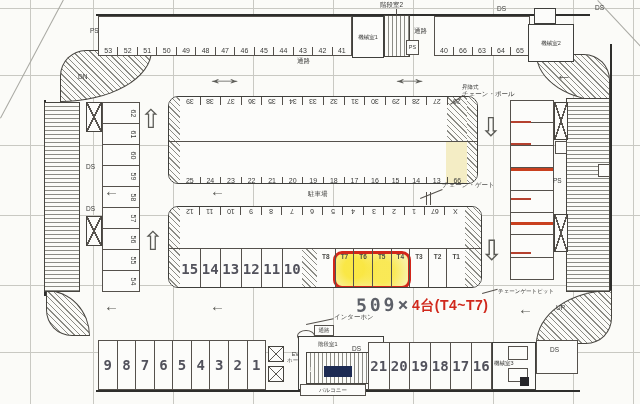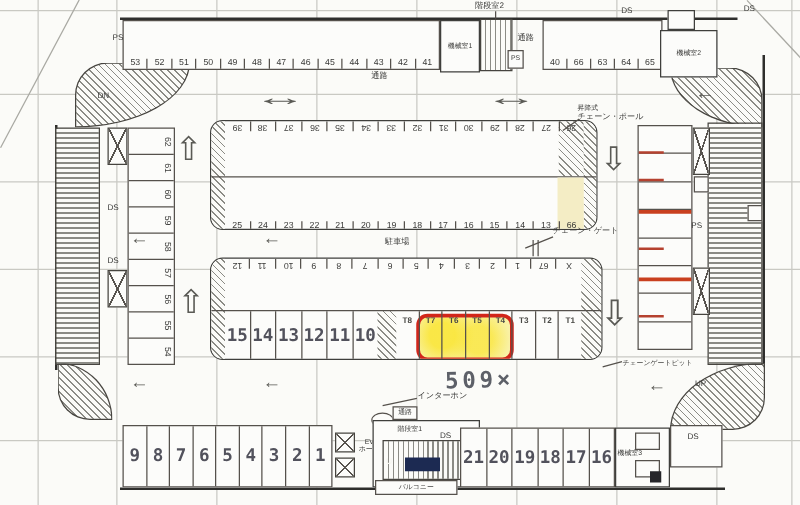--- a/index.html
+++ b/index.html
@@ -415,20 +415,21 @@
             <span>T2</span>
           </div>
           <div>
             <span>T1</span>
           </div>
         </div>
     </div>
   </div>
 
   <div class="ab cap-gray" style="left:356px;top:294px">509×</div>
+  <div class="ab cap-red" style="left:412px;top:297px;white-space:nowrap">4台(T4~T7)</div>
 
   <div class="ab t6" style="left:334px;top:313px;white-space:nowrap">インターホン</div>
   <div class="ab lead" style="left:306px;top:324px;width:28px;transform:rotate(-12deg)"></div>
 
   <div class="ab t5" style="left:498px;top:288px;white-space:nowrap">チェーンゲートピット</div>
   <div class="ab lead" style="left:482px;top:293px;width:16px;transform:rotate(-15deg)"></div>
   <div class="ab t6" style="left:556px;top:304px">UP</div>
 
   <div class="ab thin" style="left:510px;top:100px;width:44px;height:180px">
     <div class="vcol">

